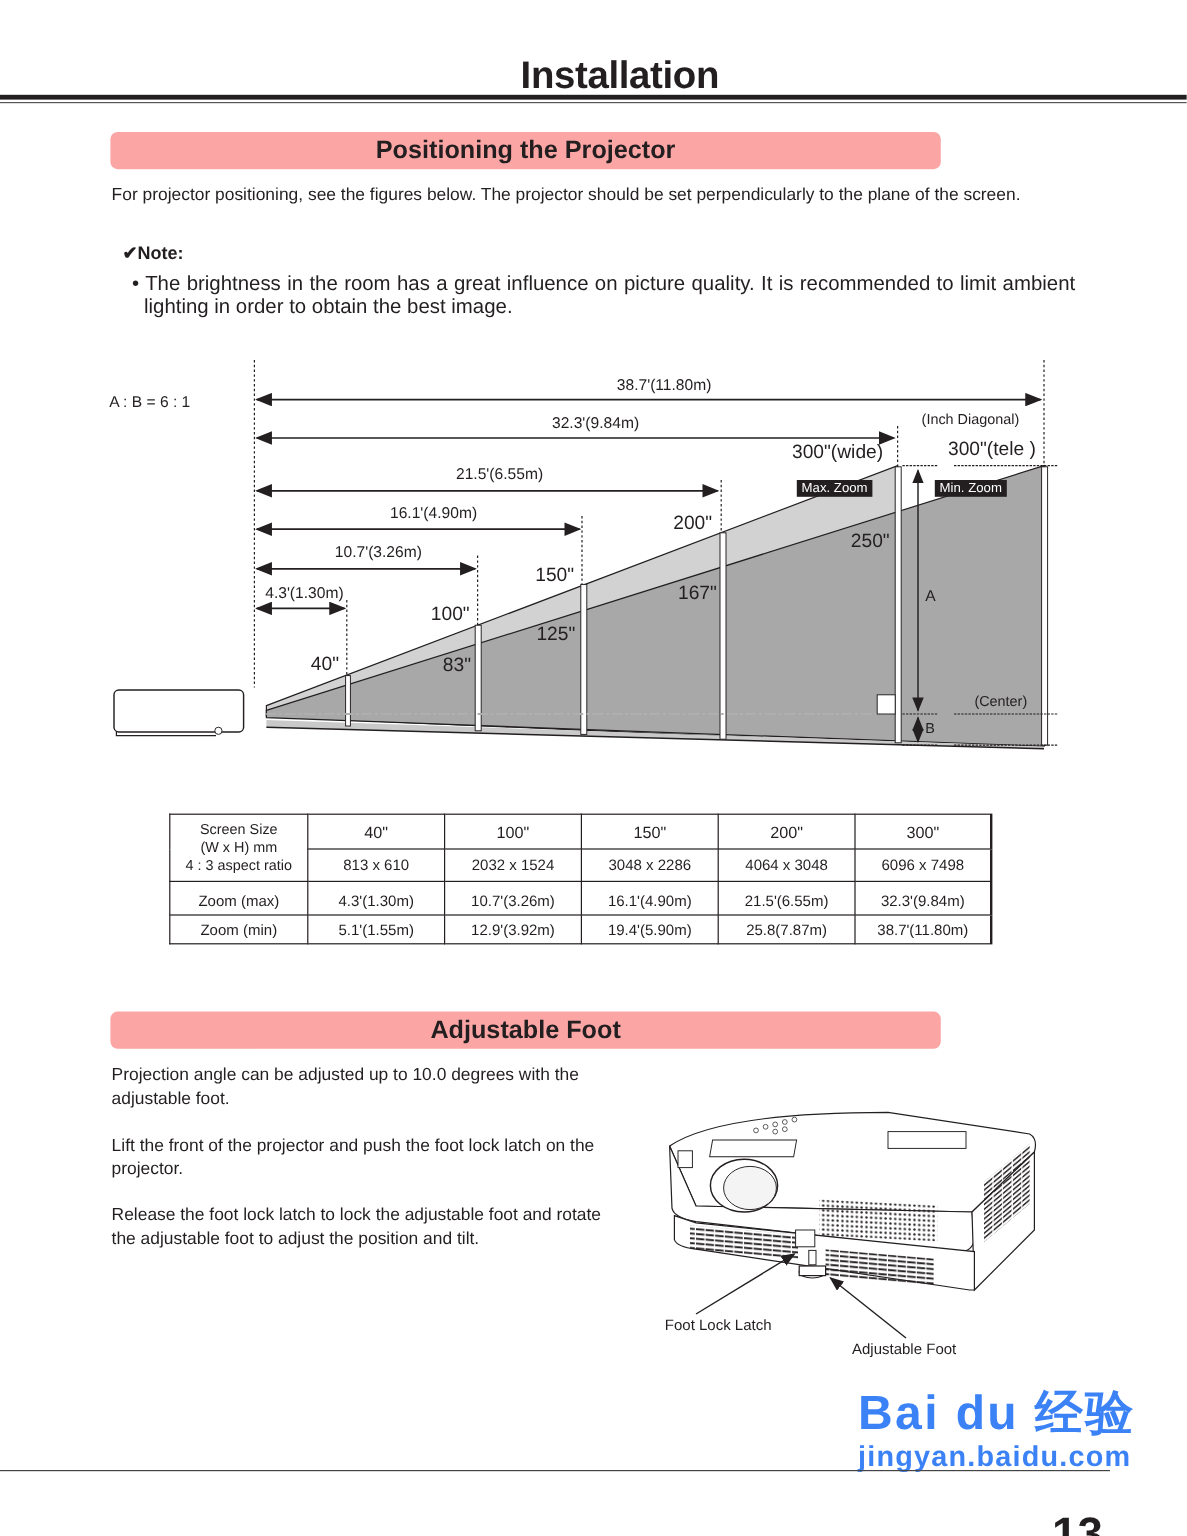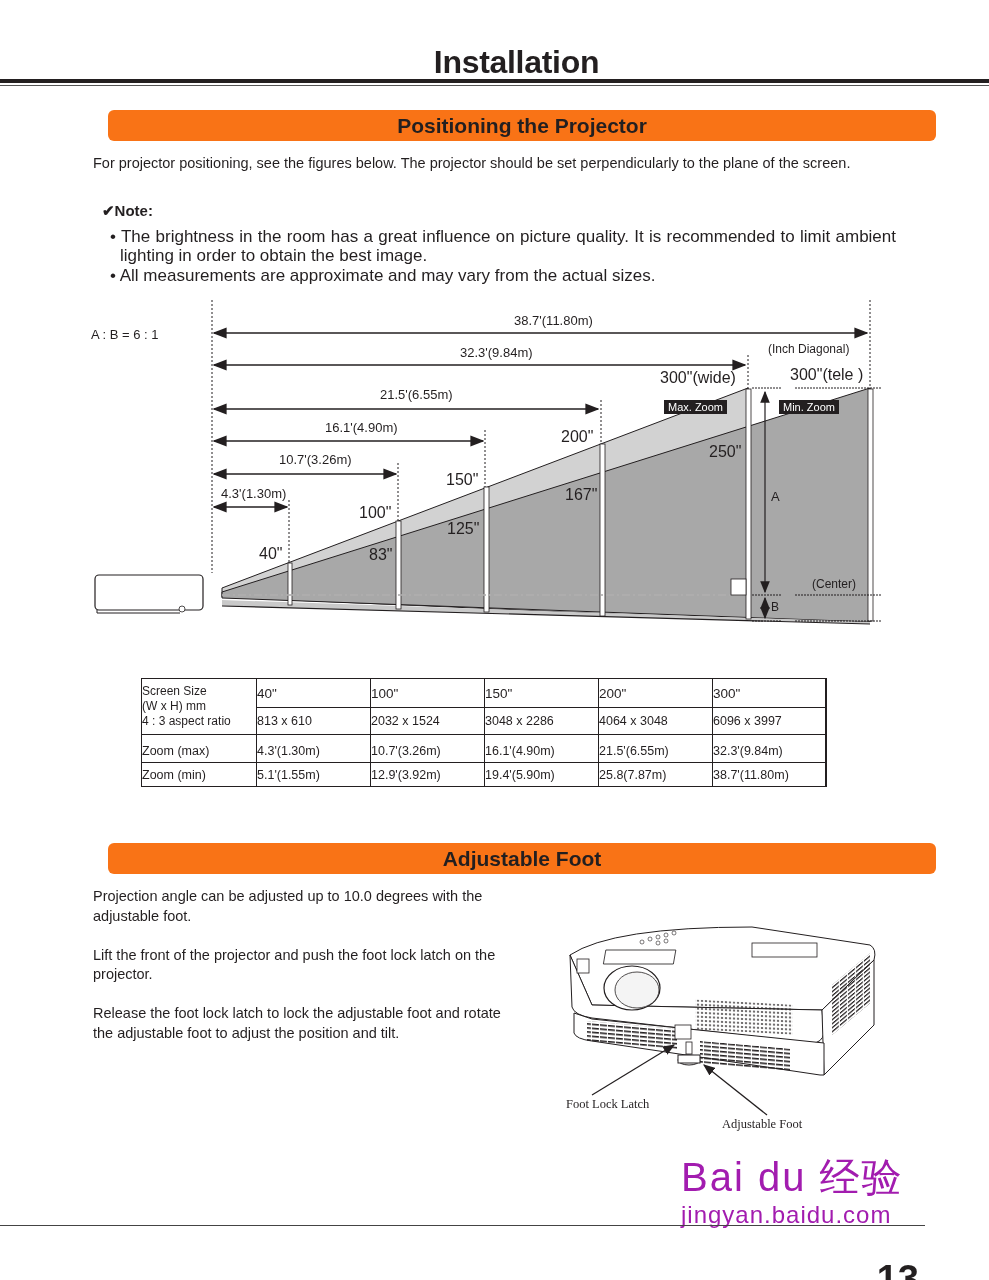--- a/index.html
+++ b/index.html
@@ -3,55 +3,54 @@
 <meta charset="utf-8">
 <style>
   html, body { margin:0; padding:0; background:#ffffff; }
   body { width:989px; height:1280px; position:relative; overflow:hidden;
          font-family:"Liberation Sans", sans-serif; color:#231f20; }
   .abs { position:absolute; }
   .page-title { position:absolute; left:0; width:1033px; top:44px; text-align:center;
                 font-size:32px; font-weight:bold; letter-spacing:-0.3px; }
   .rule-thick { position:absolute; left:0; width:989px; top:79px; height:4px; background:#231f20; }
   .rule-thin  { position:absolute; left:0; width:989px; top:85px; height:1px; background:#555; }
-  .section-bar { position:absolute; left:108px; width:828px; height:31px; background:#f97316;
+  .section-bar { position:absolute; left:92px; width:692px; height:31px; background:#fca5a5;
                  border-radius:6px; text-align:center; font-weight:bold; font-size:21px;
                  line-height:31px; }
   .para { position:absolute; font-size:14.5px; line-height:19.5px; text-align:justify; }
   .note-title { position:absolute; left:102px; top:202px; font-weight:bold; font-size:15px; }
   .note-list { position:absolute; left:110px; width:786px; top:227px; font-size:17px; line-height:19.3px; margin:0; padding:0; list-style:none; }
   .note-list li { padding-left:10px; text-indent:-10px; text-align:justify; }
   .lbl { position:absolute; font-size:13px; white-space:nowrap; }
   .lbl-big { position:absolute; font-size:16px; white-space:nowrap; }
   .zoom-tag { position:absolute; background:#231f20; color:#fff; font-size:11px; padding:0 4px; height:14px; line-height:14px; }
   table.spec { position:absolute; left:141px; top:678px; border-collapse:collapse; font-size:12.5px; }
-  table.spec td { border:1px solid #231f20; text-align:left; padding:0; }
+  table.spec td { border:1px solid #231f20; text-align:center; padding:0; }
   table.spec td.head { font-size:12px; line-height:15px; width:114px; }
   table.spec td.size { font-size:13.5px; height:28px; }
   table.spec td.mm { height:26px;margin-left:20px; }
   table.spec td.z { height:23px; }
   .foot-text { position:absolute; left:93px; width:420px; font-size:14.5px; line-height:19.5px; }
   .foot-text p { margin:0 0 19.5px 0; }
   .page-num { position:absolute; right:70px; top:1258px; font-size:38px; font-weight:bold; }
   .bottom-rule { position:absolute; left:0; width:925px; top:1225px; height:1px; background:#444; }
-  .watermark { position:absolute; left:681px; top:1150px; color:#a21caf; font-weight:normal; }
+  .watermark { position:absolute; left:715px; top:1150px; color:#3b82f6; font-weight:bold; }
 </style>
 </head>
 <body>
 
 <div class="page-title">Installation</div>
 <div class="rule-thick"></div>
 <div class="rule-thin"></div>
 
 <div class="section-bar" style="top:110px;">Positioning the Projector</div>
 <div class="para" style="left:93px; width:803px; top:154px;">For projector positioning, see the figures below. The projector should be set perpendicularly to the plane of the screen.</div>
 <div class="note-title">✔Note:</div>
 <ul class="note-list">
   <li>• The brightness in the room has a great influence on picture quality. It is recommended to limit ambient lighting in order to obtain the best image.</li>
-  <li>• All measurements are approximate and may vary from the actual sizes.</li>
 </ul>
 
 <div class="abs" style="left:0; top:0; width:989px; height:660px; pointer-events:none;">
   <svg width="989" height="660" style="position:absolute; left:0; top:0;">
     <defs>
       <marker id="ah" markerWidth="10" markerHeight="8" refX="9" refY="4" orient="auto-start-reverse">
         <path d="M0,0 L10,4 L0,8 z" fill="#231f20"></path>
       </marker>
     </defs>
 
@@ -149,21 +148,21 @@
     <td class="size" style="width:113px;">100"</td>
     <td class="size" style="width:113px;">150"</td>
     <td class="size" style="width:113px;">200"</td>
     <td class="size" style="width:112px; border-right:2px solid #231f20;">300"</td>
   </tr>
   <tr>
     <td class="mm">813 x 610</td>
     <td class="mm">2032 x 1524</td>
     <td class="mm">3048 x 2286</td>
     <td class="mm">4064 x 3048</td>
-    <td class="mm" style="border-right:2px solid #231f20;">6096 x 3997</td>
+    <td class="mm" style="border-right:2px solid #231f20;">6096 x 7498</td>
   </tr>
   <tr>
     <td class="z" style="padding-top:4px;">Zoom (max)</td>
     <td class="z" style="padding-top:4px;">4.3'(1.30m)</td>
     <td class="z" style="padding-top:4px;">10.7'(3.26m)</td>
     <td class="z" style="padding-top:4px;">16.1'(4.90m)</td>
     <td class="z" style="padding-top:4px;">21.5'(6.55m)</td>
     <td class="z" style="padding-top:4px; border-right:2px solid #231f20;">32.3'(9.84m)</td>
   </tr>
   <tr>
@@ -177,21 +176,21 @@
 </tbody>
   </table>
 
 <div class="section-bar" style="top:843px;">Adjustable Foot</div>
 <div class="foot-text" style="top:887px;">
   <p>Projection angle can be adjusted up to 10.0 degrees with the adjustable foot.</p>
   <p>Lift the front of the projector and push the foot lock latch on the projector.</p>
   <p>Release the foot lock latch to lock the adjustable foot and rotate the adjustable foot to adjust the position and tilt.</p>
 </div>
 
-<div class="abs" style="left:552px; top:915px; width:340px; height:230px;font-family:Liberation Serif, serif;">
+<div class="abs" style="left:540px; top:915px; width:340px; height:230px;">
   <svg width="340" height="230">
     <g fill="#ffffff" stroke="#231f20" stroke-width="1">
 
       <path d="M18,40 Q60,12 200,12 L318,30 Q325,34 322,45 L270,95 L40,90 Z"></path>
 
       <path d="M18,40 L20,92 Q22,100 40,103 L260,128 Q270,128 272,118 L270,95 L40,90 Z"></path>
 
       <path d="M270,95 L322,45 L322,110 L272,160 Z"></path>
 
       <path d="M22,98 L22,118 Q24,124 40,126 L268,160 L272,160 L272,128 L40,104 Z"></path>

